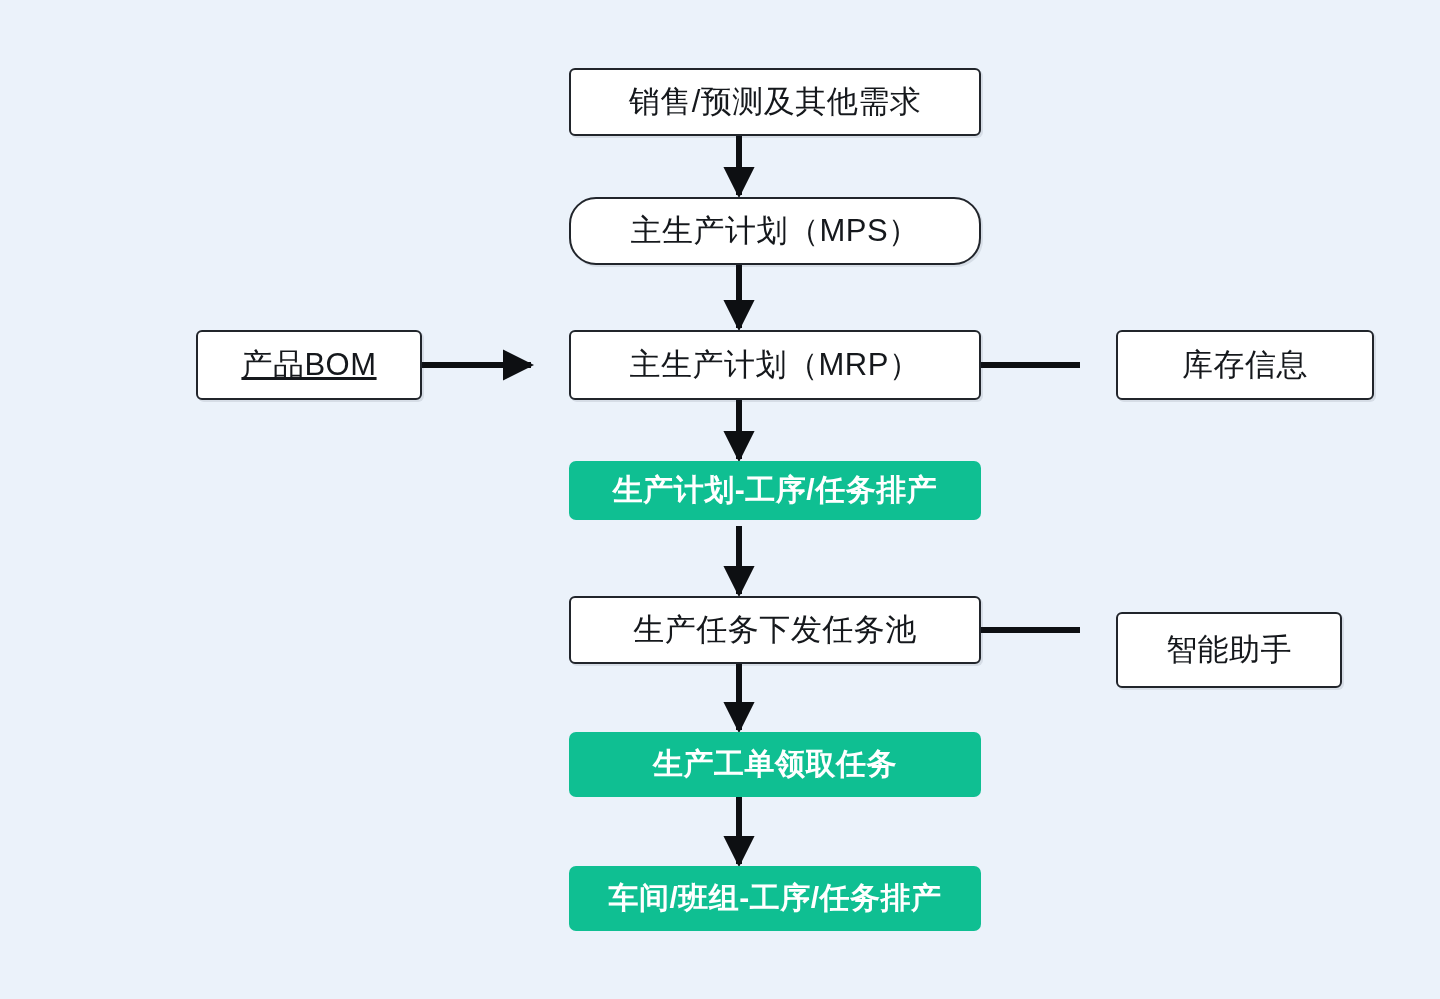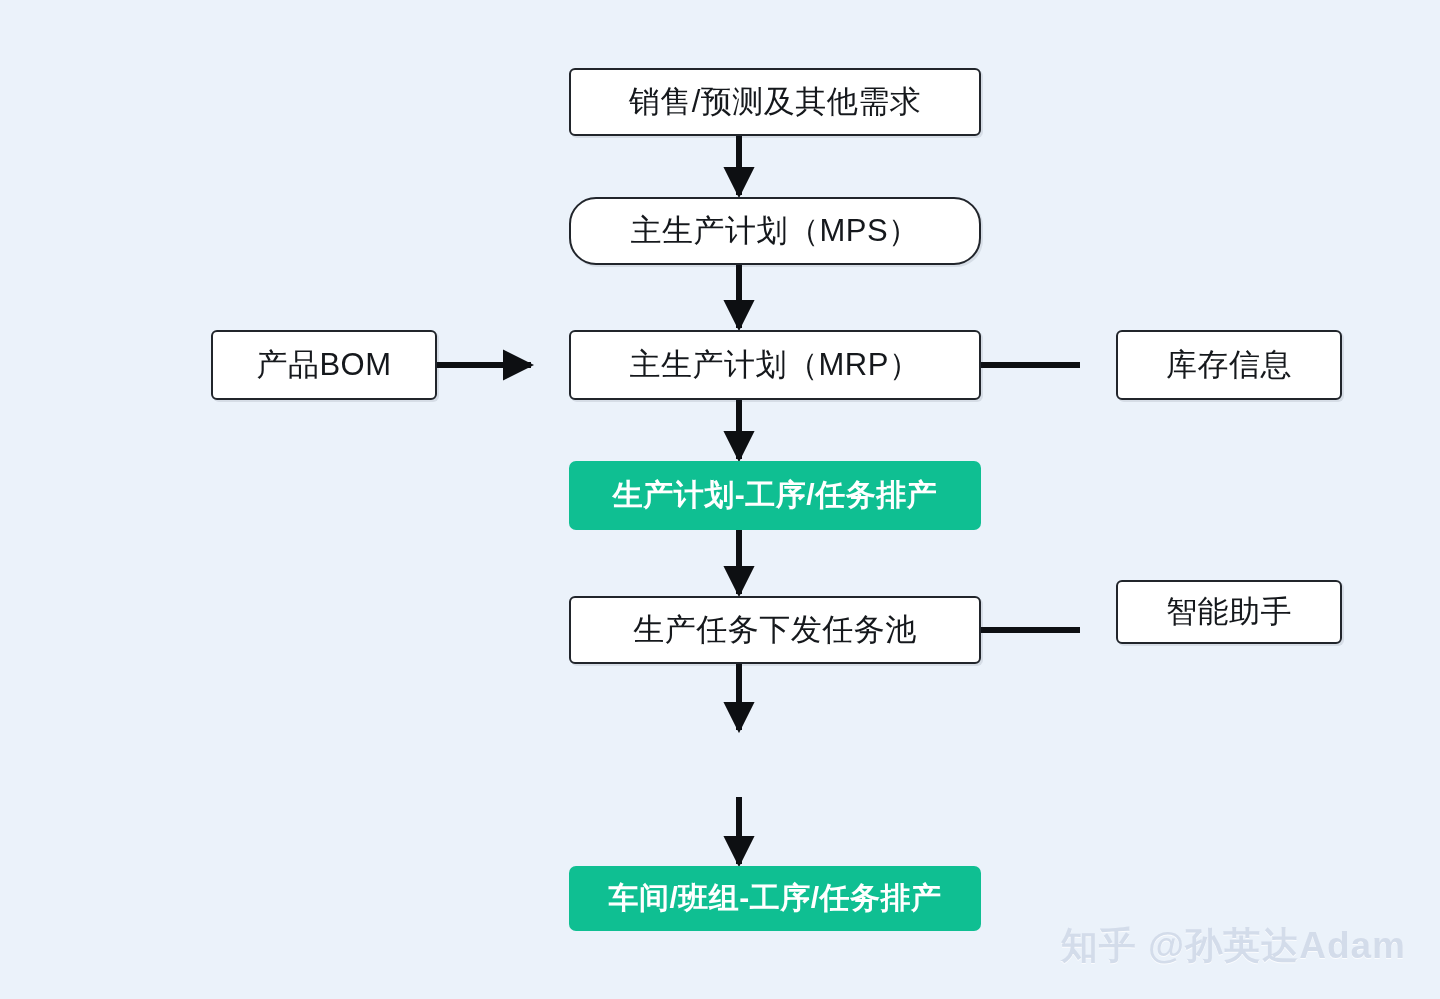--- a/index.html
+++ b/index.html
@@ -105,40 +105,42 @@
   </div>
 
   <div class="node white" style="left:533px; top:197px; width:412px; height:68px;border-radius:27px;">
     <span>主生产计划（MPS）</span>
   </div>
 
   <div class="node white" style="left:533px; top:330px; width:412px; height:70px;">
     <span>主生产计划（MRP）</span>
   </div>
 
-  <div class="node white small-label" style="left:175px; top:330px; width:226px; height:70px;">
+  <div class="node white small-label" style="left:160px; top:330px; width:226px; height:70px;text-decoration:underline;">
     <span>产品BOM</span>
   </div>
 
-  <div class="node white small-label" style="left:1080px; top:330px; width:226px; height:70px;">
+  <div class="node white small-label" style="left:1080px; top:330px; width:258px; height:70px;">
     <span>库存信息</span>
   </div>
 
-  <div class="node green" style="left:533px; top:461px; width:412px; height:69px;">
+  <div class="node green" style="left:533px; top:461px; width:412px; height:59px;">
     <span>生产计划-工序/任务排产</span>
   </div>
 
   <div class="node white" style="left:533px; top:596px; width:412px; height:68px;">
     <span>生产任务下发任务池</span>
   </div>
 
-  <div class="node white small-label" style="left:1080px; top:580px; width:226px; height:64px;text-align:right;">
+  <div class="node white small-label" style="left:1080px; top:612px; width:226px; height:76px;text-align:right;">
     <span>智能助手</span>
   </div>
 
+  <div class="node green" style="left:533px; top:732px; width:412px; height:65px;">
+    <span>生产工单领取任务</span>
+  </div>
 
   <div class="node green" style="left:533px; top:866px; width:412px; height:65px;">
     <span>车间/班组-工序/任务排产</span>
   </div>
 
-  <div class="watermark">知乎 @孙英达Adam</div>
 
 </div>
 
 </body></html>

